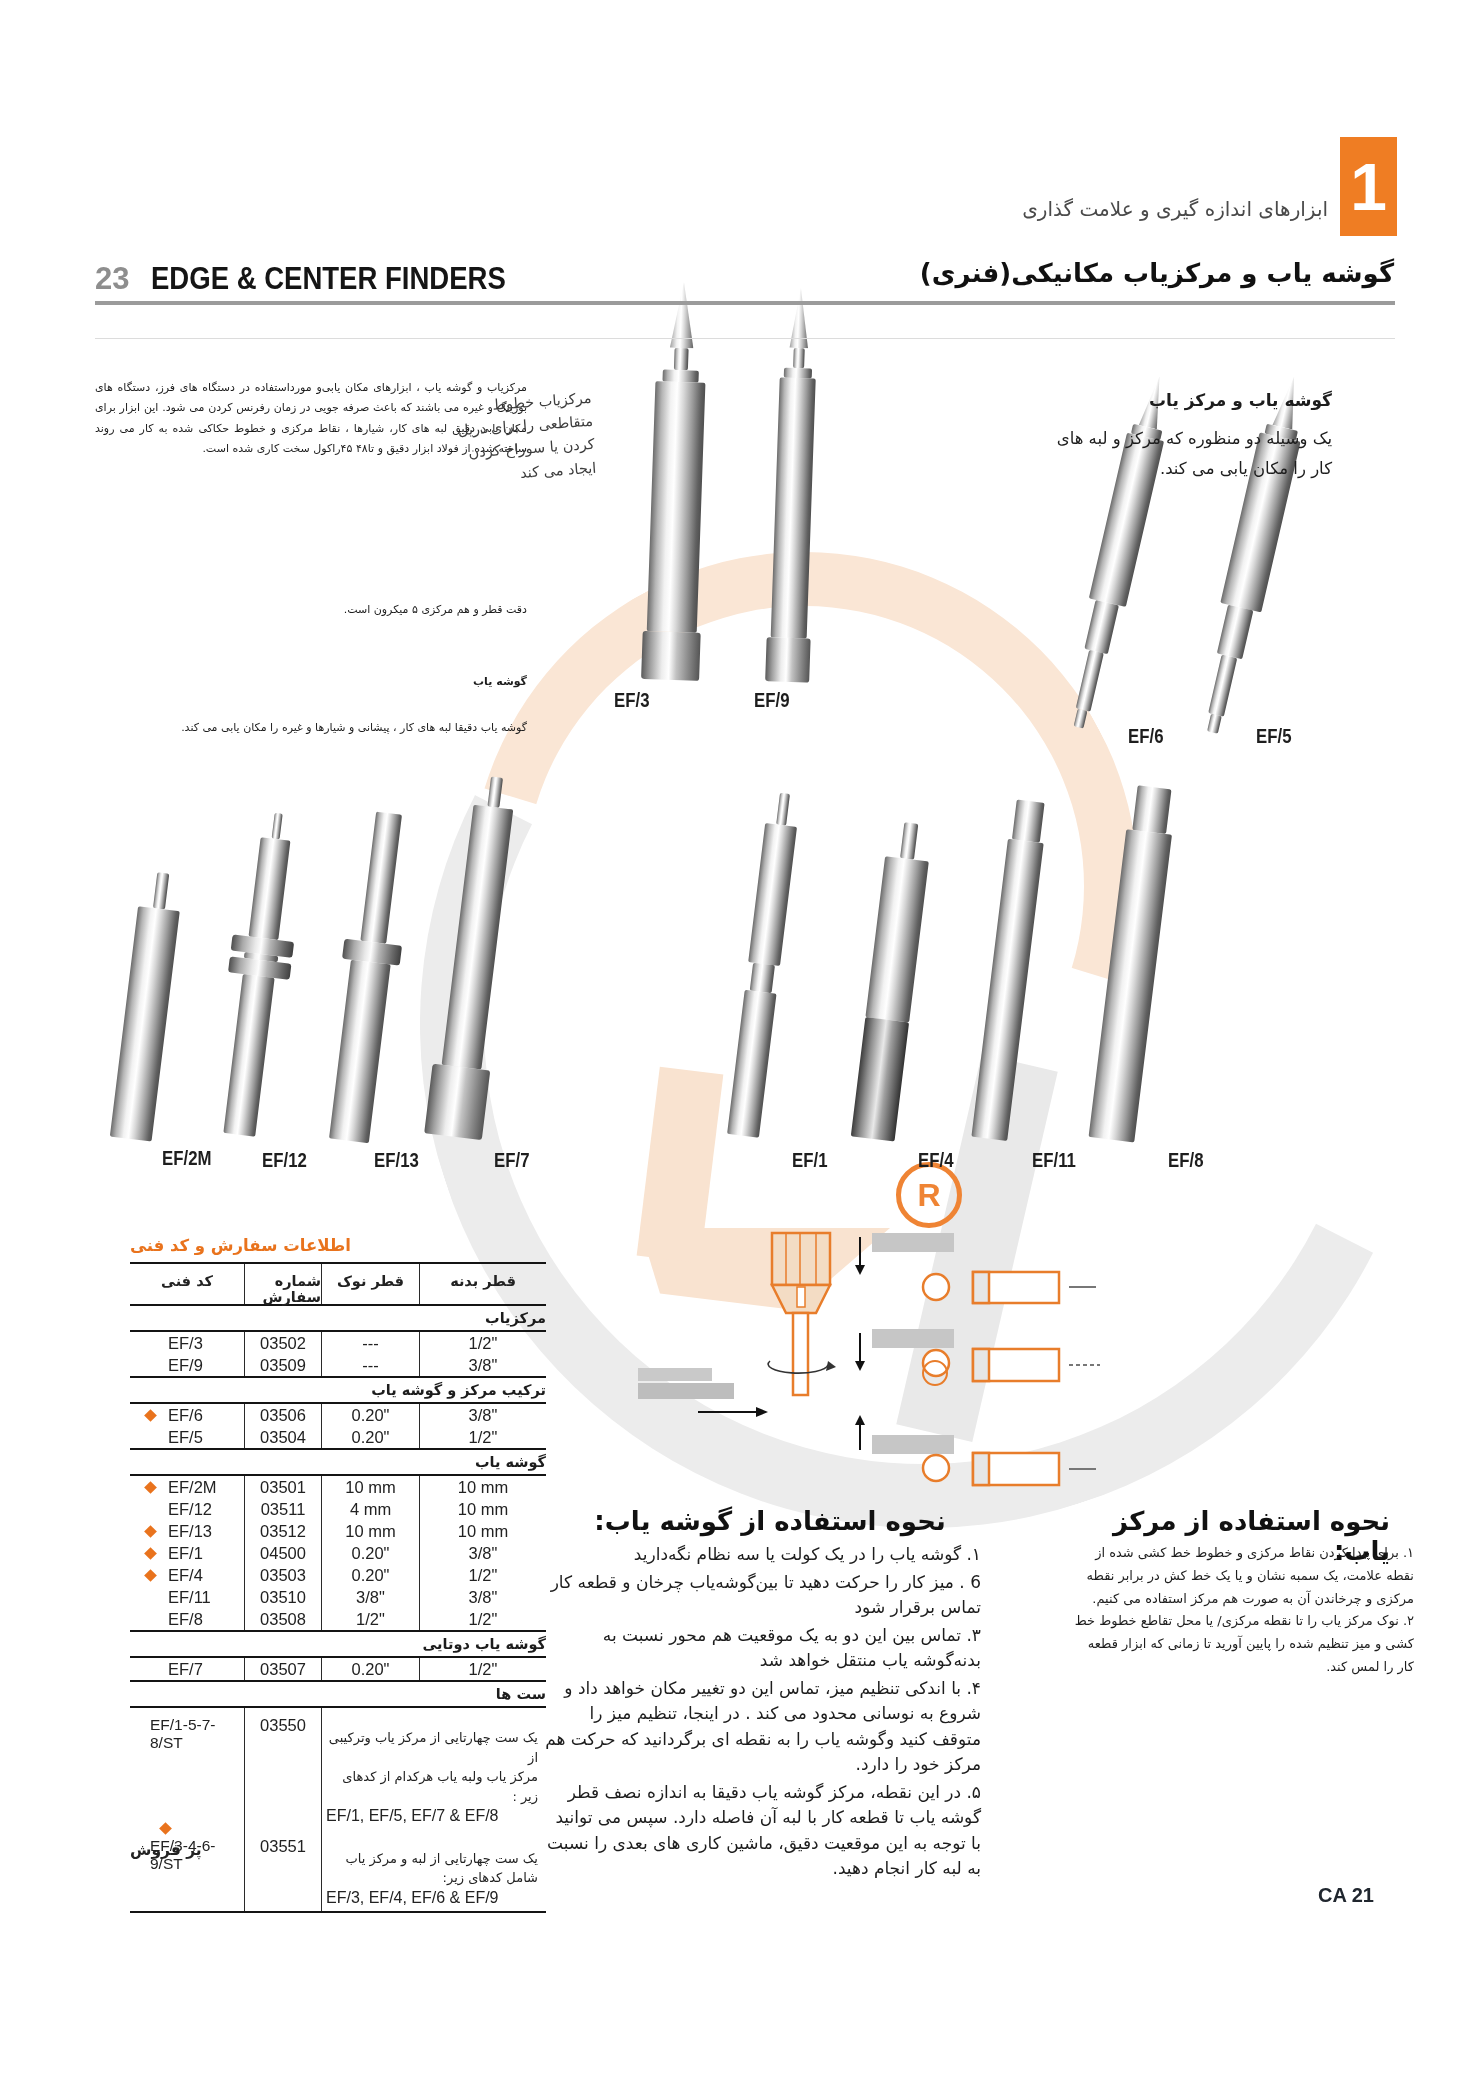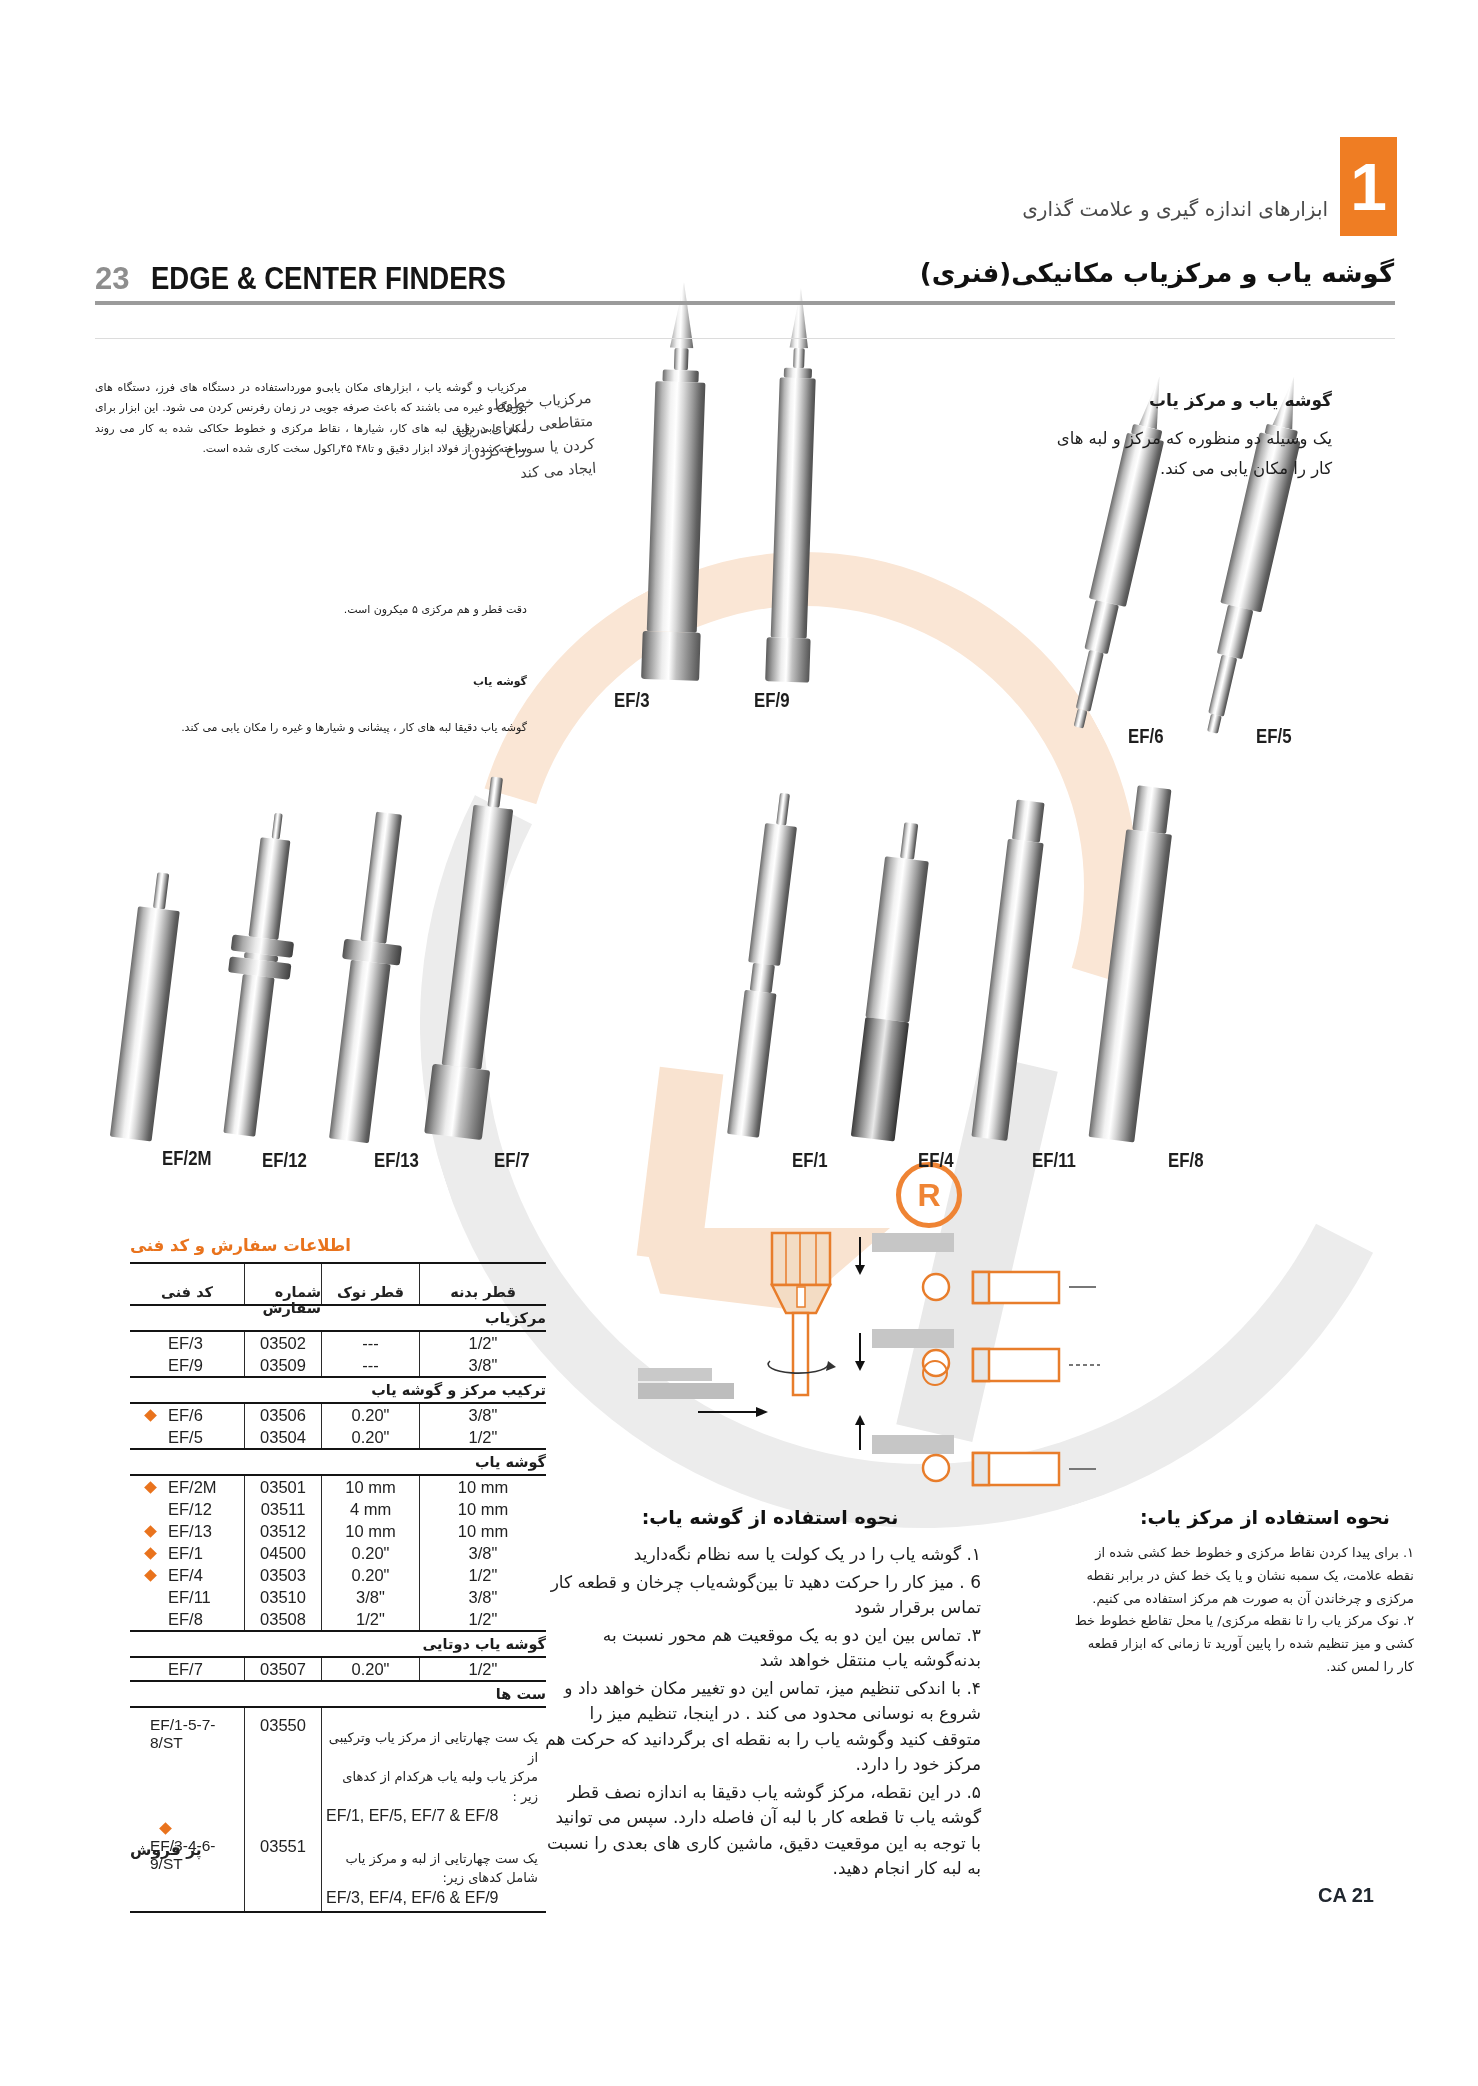--- a/index.html
+++ b/index.html
@@ -44,21 +44,21 @@
   .tbl{left:130px;top:1262px;width:416px;z-index:2;border-top:2.5px solid #141414;border-bottom:2.5px solid #141414;}
   .trow{display:flex;}
   .c{box-sizing:border-box;font-family:"Liberation Sans",sans-serif;font-size:16.5px;color:#222;
      display:flex;align-items:center;}
   .c1{width:115px;padding-left:38px;position:relative;}
   .c2{width:77px;justify-content:center;}
   .c3{width:98px;justify-content:center;}
   .c4{width:126px;justify-content:center;}
   .vb{border-right:1.5px solid #2a2a2a;}
   .thead .c{font-family:"DejaVu Sans",sans-serif;font-size:14.5px;font-weight:bold;align-items:flex-start;
-            padding-top:20px;justify-content:center;direction:rtl;}
+            padding-top:9px;justify-content:center;direction:rtl;}
   .thead{height:40px;}
   .drow{height:22px;}
   .sec-row{height:22px;border-top:2.5px solid #141414;border-bottom:2.5px solid #141414;
            display:flex;align-items:center;font-size:14.5px;font-weight:bold;direction:rtl;
            justify-content:flex-start;padding:1px 0 1px 18px;text-align:left;}
   .sec-row span{direction:rtl;}
   .dia{position:absolute;left:16px;top:50%;width:9px;height:9px;margin-top:-4.5px;
        background:#e9731d;transform:rotate(45deg);}
   .dia-inline{display:inline-block;width:9px;height:9px;background:#e9731d;transform:rotate(45deg);}
   .tset{min-height:54px;}
@@ -66,21 +66,21 @@
   .tset .c1{padding-left:20px;font-size:15.5px;}
   .cdesc{width:224px;box-sizing:border-box;padding:20px 8px 2px 4px;display:block;}
   .cdesc .fa-line{direction:rtl;text-align:right;font-family:"DejaVu Sans",sans-serif;font-size:13px;line-height:1.5;color:#222;}
   .cdesc .lat-line{text-align:left;font-family:"Liberation Sans",sans-serif;font-size:16px;color:#222;line-height:1.3;}
   .tbl-title{left:130px;top:1236px;font-size:16.5px;font-weight:bold;color:#e9731d;z-index:2;
              direction:rtl;text-align:left;width:416px;}
   .footnote{left:130px;top:1824px;z-index:2;display:flex;flex-direction:column;align-items:center;gap:8px;
             direction:rtl;font-size:15.5px;font-weight:bold;color:#222;}
 
   
-  .usage-h{font-weight:bold;font-size:19px;color:#111;z-index:2;}
+  .usage-h{font-weight:bold;font-size:26px;color:#111;z-index:2;}
   .usage-t{font-size:17px;line-height:1.5;text-align:right;z-index:2;color:#1d1d1d;}
   .usage-t p{margin:0 0 2px 0;}
   .usage-r{font-size:13px;line-height:1.75;text-align:right;z-index:2;color:#1d1d1d;margin-left:24px;}
   .usage-r p{margin:0;}
 
   .page-code{left:1318px;top:1884px;font-family:Liberation Sans, sans-serif;font-weight:bold;
              font-size:20px;color:#20262e;z-index:3;}
 
   svg{position:absolute;z-index:2;}
   .wm-r{left:896px;top:1162px;width:56px;height:56px;border:5px solid #ef8434;border-radius:50%;

